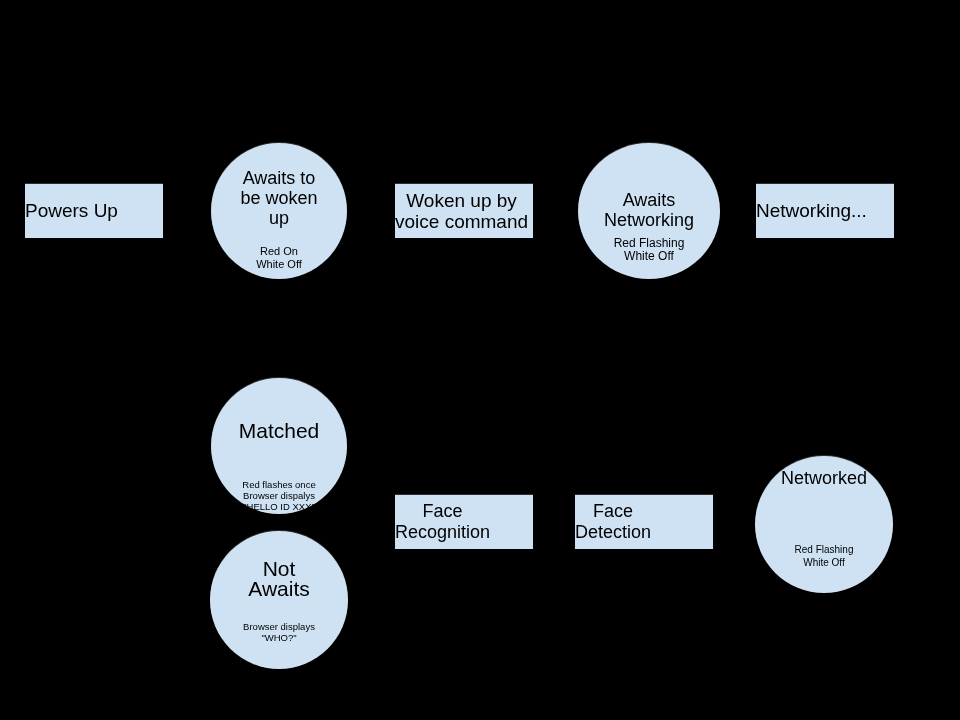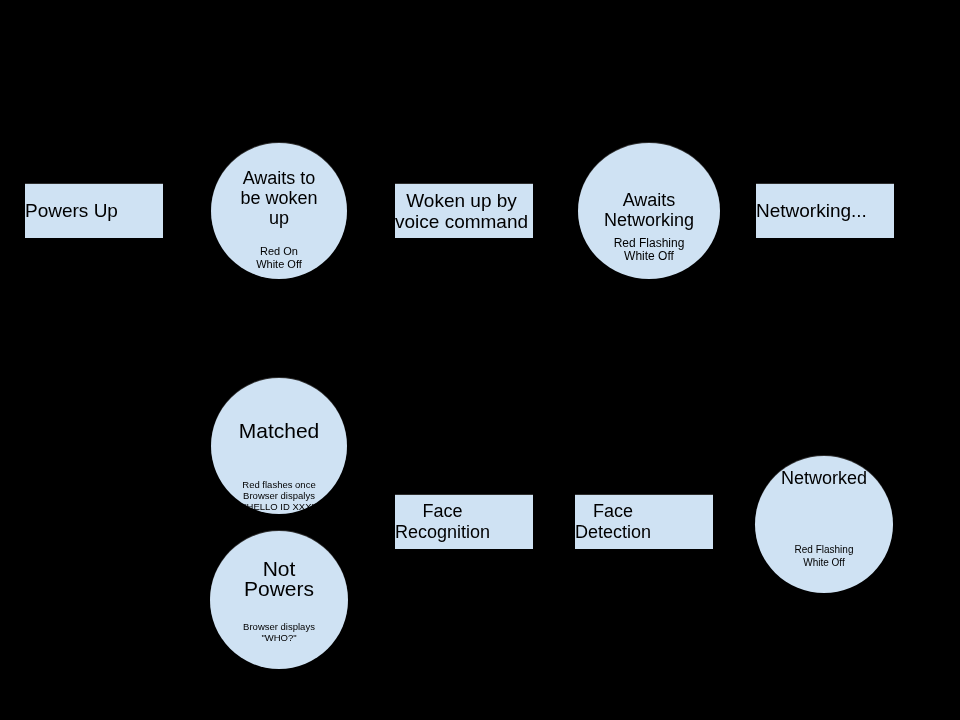--- a/index.html
+++ b/index.html
@@ -110,21 +110,21 @@
 
   <div class="node circle" id="n-matched">
     <span class="label">Matched</span>
     <span class="note">Red flashes once
 Browser dispalys
 "HELLO ID XXX"</span>
   </div>
 
   <div class="node circle" id="n-not-matched">
     <span class="label">Not
-Powers</span>
+Awaits</span>
     <span class="note">Browser displays
 "WHO?"</span>
   </div>
 
   <div class="node rect" id="n-face-recognition">
     <span class="label">Face
 Recognition</span>
   </div>
 
   <div class="node rect" id="n-face-detection">

